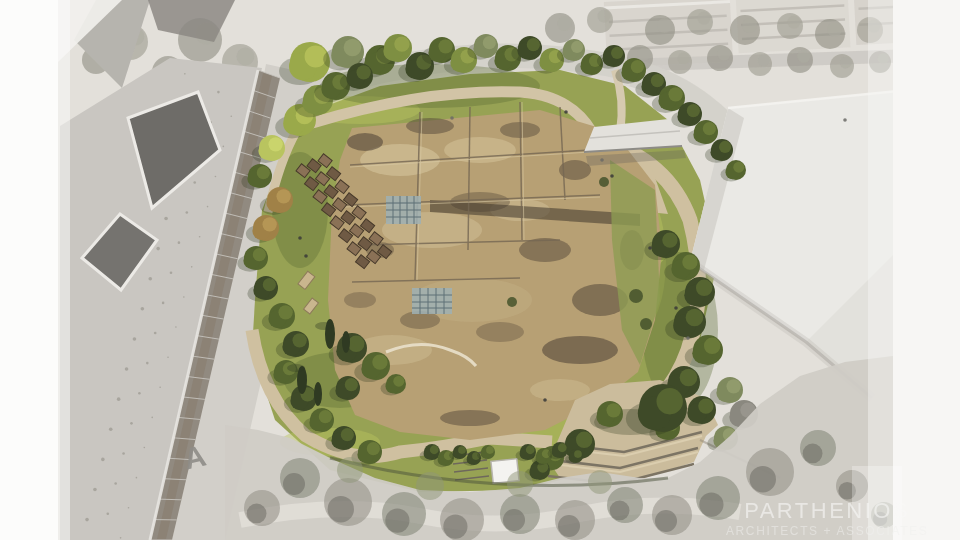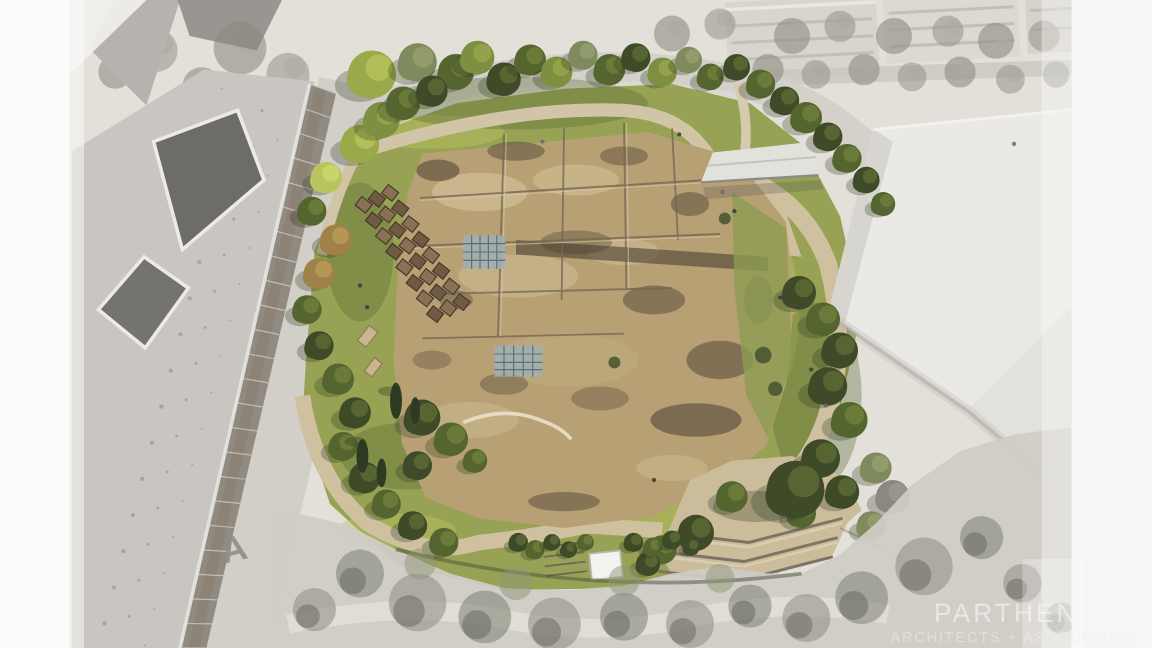--- a/index.html
+++ b/index.html
@@ -1,19 +1,19 @@
 <!DOCTYPE html>
 <html><head>
 <meta charset="utf-8">
 <style>
   html,body{margin:0;padding:0;background:#ffffff;}
   .stage{position:relative;width:960px;height:540px;overflow:hidden;background:#e6e3dd;
          font-family:"Liberation Sans", sans-serif;}
   .stage svg{position:absolute;left:0;top:0;display:block;}
-  .logo{position:absolute;left:742px;top:500px;text-align:right;pointer-events:none;}
+  .logo{position:absolute;left:726px;top:500px;text-align:center;pointer-events:none;}
   .logo .brand{font-size:22px;font-weight:400;letter-spacing:2.5px;color:rgba(248,248,246,0.60);
                line-height:1.0;white-space:nowrap;}
   .logo .tagline{font-size:12px;font-weight:400;letter-spacing:1.6px;color:rgba(240,240,238,0.52);
                margin-top:2px;white-space:nowrap;}
   .logo-plate{position:absolute;left:852px;top:466px;width:50px;height:74px;
               background:rgba(255,255,255,0.28);pointer-events:none;}
 </style>
 </head>
 <body>
 

